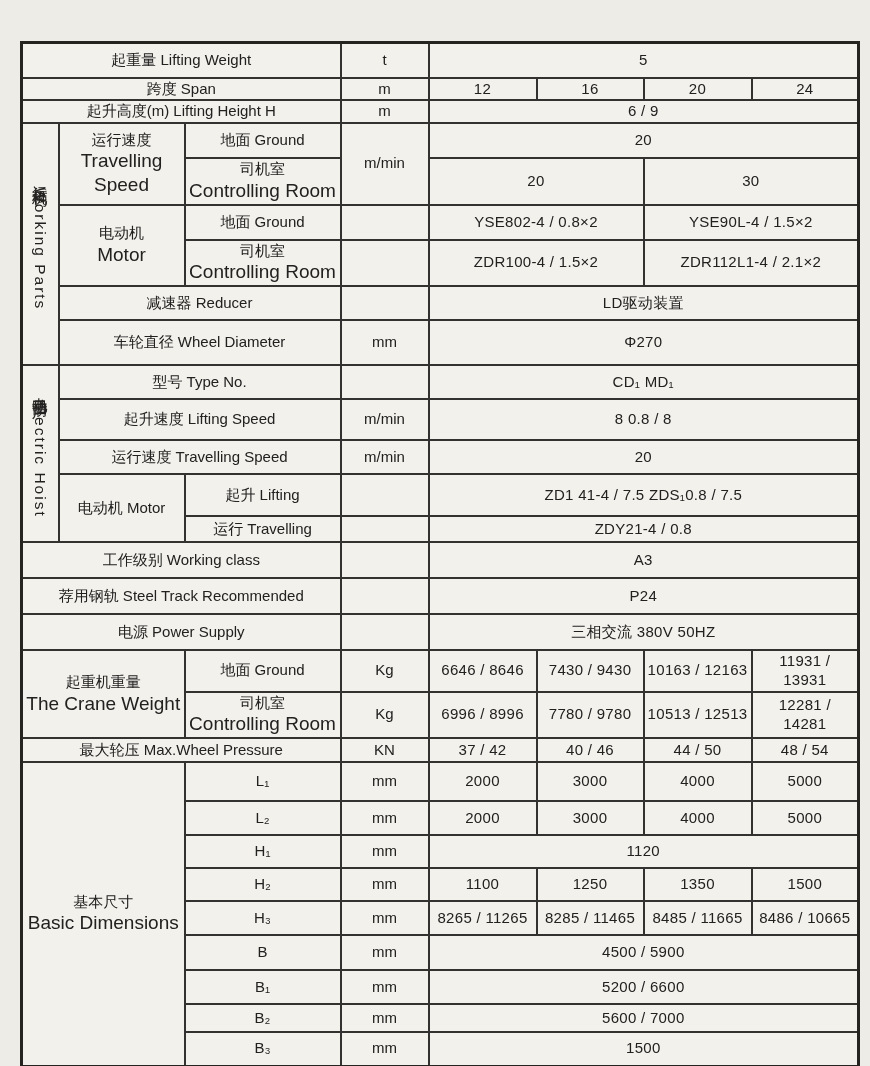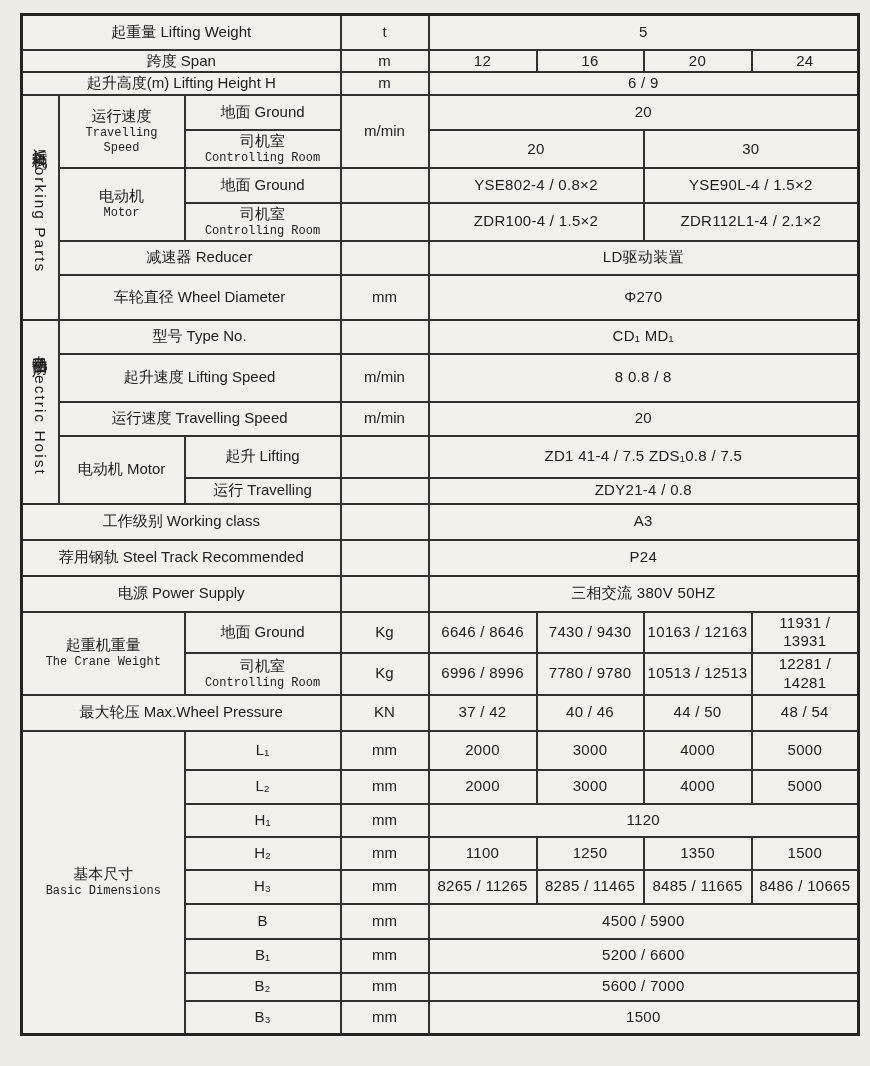--- a/index.html
+++ b/index.html
@@ -10,41 +10,42 @@
     color:#222120;
     position:relative;
   }
   .sheet{position:absolute;left:20px;top:13px;}
   table{
     border-collapse:collapse;
     table-layout:fixed;
     width:836px;
     background:#f2f1ec;
     border:3px solid #262421;
+    margin-top:28px;
   }
   td{
     border:2px solid #343230;
     text-align:center;
     vertical-align:middle;
     font-size:15px;
     line-height:1.25;
     padding:1px 3px;
     overflow:hidden;
   }
   .vert{
     display:inline-block;
     writing-mode:vertical-lr;
     text-orientation:mixed;
     letter-spacing:2px;
     font-size:15.5px;
     line-height:1.1;
     white-space:nowrap;
   }
   .zh{display:block;text-align:center;}
-  .en{display:block;white-space:pre-line;font-size:12px;font-family:Liberation Mono, monospace;}
+  .en{display:block;white-space:pre-line;font-size:19px;}
   .val{letter-spacing:0.3px;}
 </style>
 </head>
 <body>
 
 <div class="sheet">
 <table>
   <colgroup>
     <col style="width:37px">
         <col style="width:126px">
@@ -132,21 +133,21 @@
     <td colspan="4" class="val">Φ270</td>
   </tr>
 
   <tr style="height:34px">
     <td rowspan="5"><span class="vert">电动葫芦  Electric Hoist</span></td>
     <td colspan="2">型号 Type No.</td>
     <td></td>
     <td colspan="4" class="val">CD₁    MD₁</td>
   </tr>
 
-  <tr style="height:48px">
+  <tr style="height:41px">
     <td colspan="2">起升速度 Lifting Speed</td>
     <td>m/min</td>
     <td colspan="4" class="val">8   0.8 / 8</td>
   </tr>
 
   <tr style="height:34px">
     <td colspan="2">运行速度 Travelling Speed</td>
     <td>m/min</td>
     <td colspan="4" class="val">20</td>
   </tr>
@@ -200,21 +201,21 @@
       <span class="zh">司机室</span>
       <span class="en">Controlling Room</span>
     </td>
     <td>Kg</td>
     <td class="val">6996 / 8996</td>
     <td class="val">7780 / 9780</td>
     <td class="val">10513 / 12513</td>
     <td class="val">12281 / 14281</td>
   </tr>
 
-  <tr style="height:36px">
+  <tr style="height:24px">
     <td colspan="3">最大轮压  Max.Wheel Pressure</td>
     <td>KN</td>
     <td class="val">37 / 42</td>
     <td class="val">40 / 46</td>
     <td class="val">44 / 50</td>
     <td class="val">48 / 54</td>
   </tr>
 
   <tr style="height:39px">
     <td rowspan="9" colspan="2">

